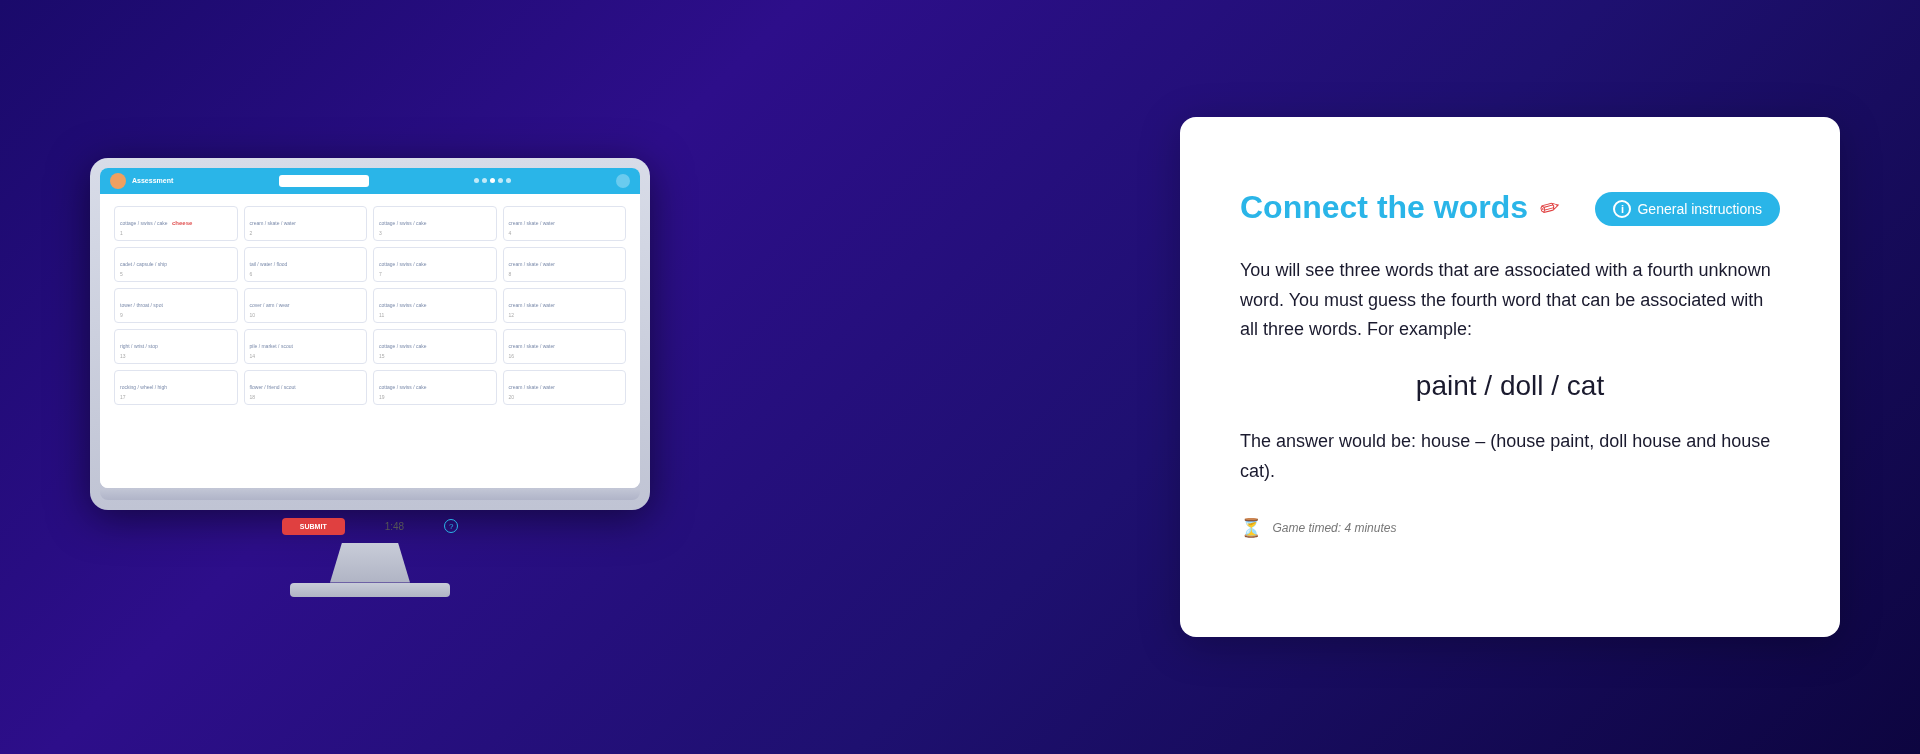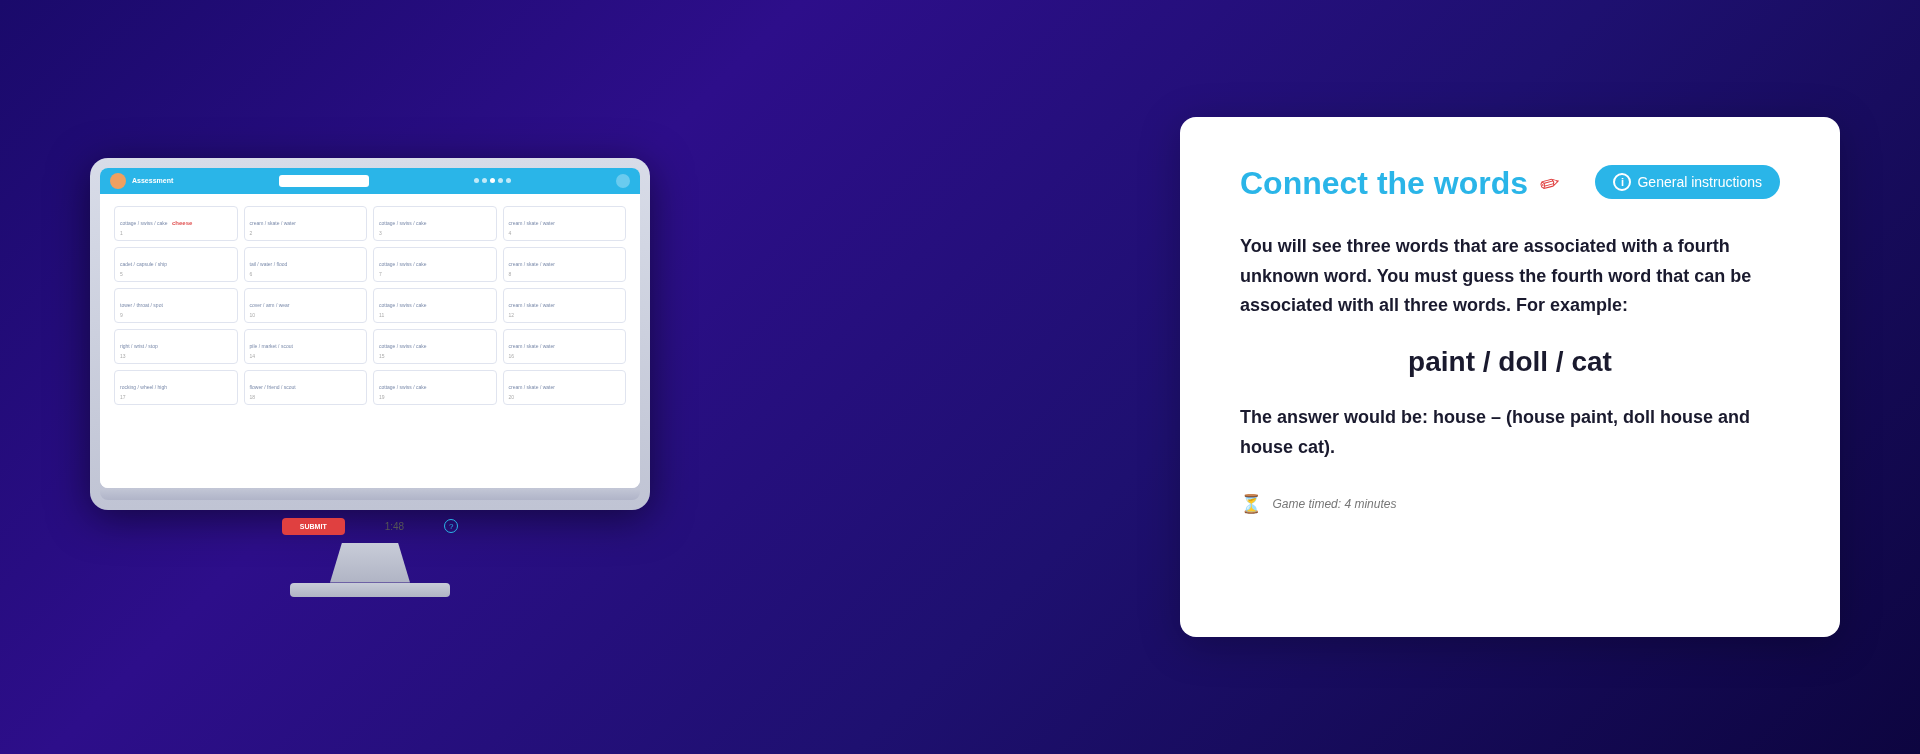--- a/index.html
+++ b/index.html
@@ -196,23 +196,24 @@
       padding: 48px 60px;
       width: 660px;
       flex-shrink: 0;
       box-shadow: 0 8px 40px rgba(0,0,0,0.25);
       min-height: 520px;
       position: relative;
     }
 
     .panel-header {
       display: flex;
-      align-items: flex-start;
+      align-items: flex-end;
       justify-content: space-between;
       margin-bottom: 30px;
+      margin-top: 24px;
     }
 
     .panel-title-group {
       display: flex;
       align-items: center;
       gap: 12px;
     }
 
     .panel-title {
       font-size: 32px;
@@ -255,21 +256,20 @@
     }
 
     .panel-body {
       font-size: 18px;
       color: #1a1a2e;
       line-height: 1.65;
     }
 
     .panel-body p {
       margin-bottom: 18px;
-      font-weight: bold;
     }
 
     .example-line {
       text-align: center;
       font-size: 28px;
       font-weight: 400;
       color: #1a1a2e;
       margin: 10px 0 18px 0;
     }
 

